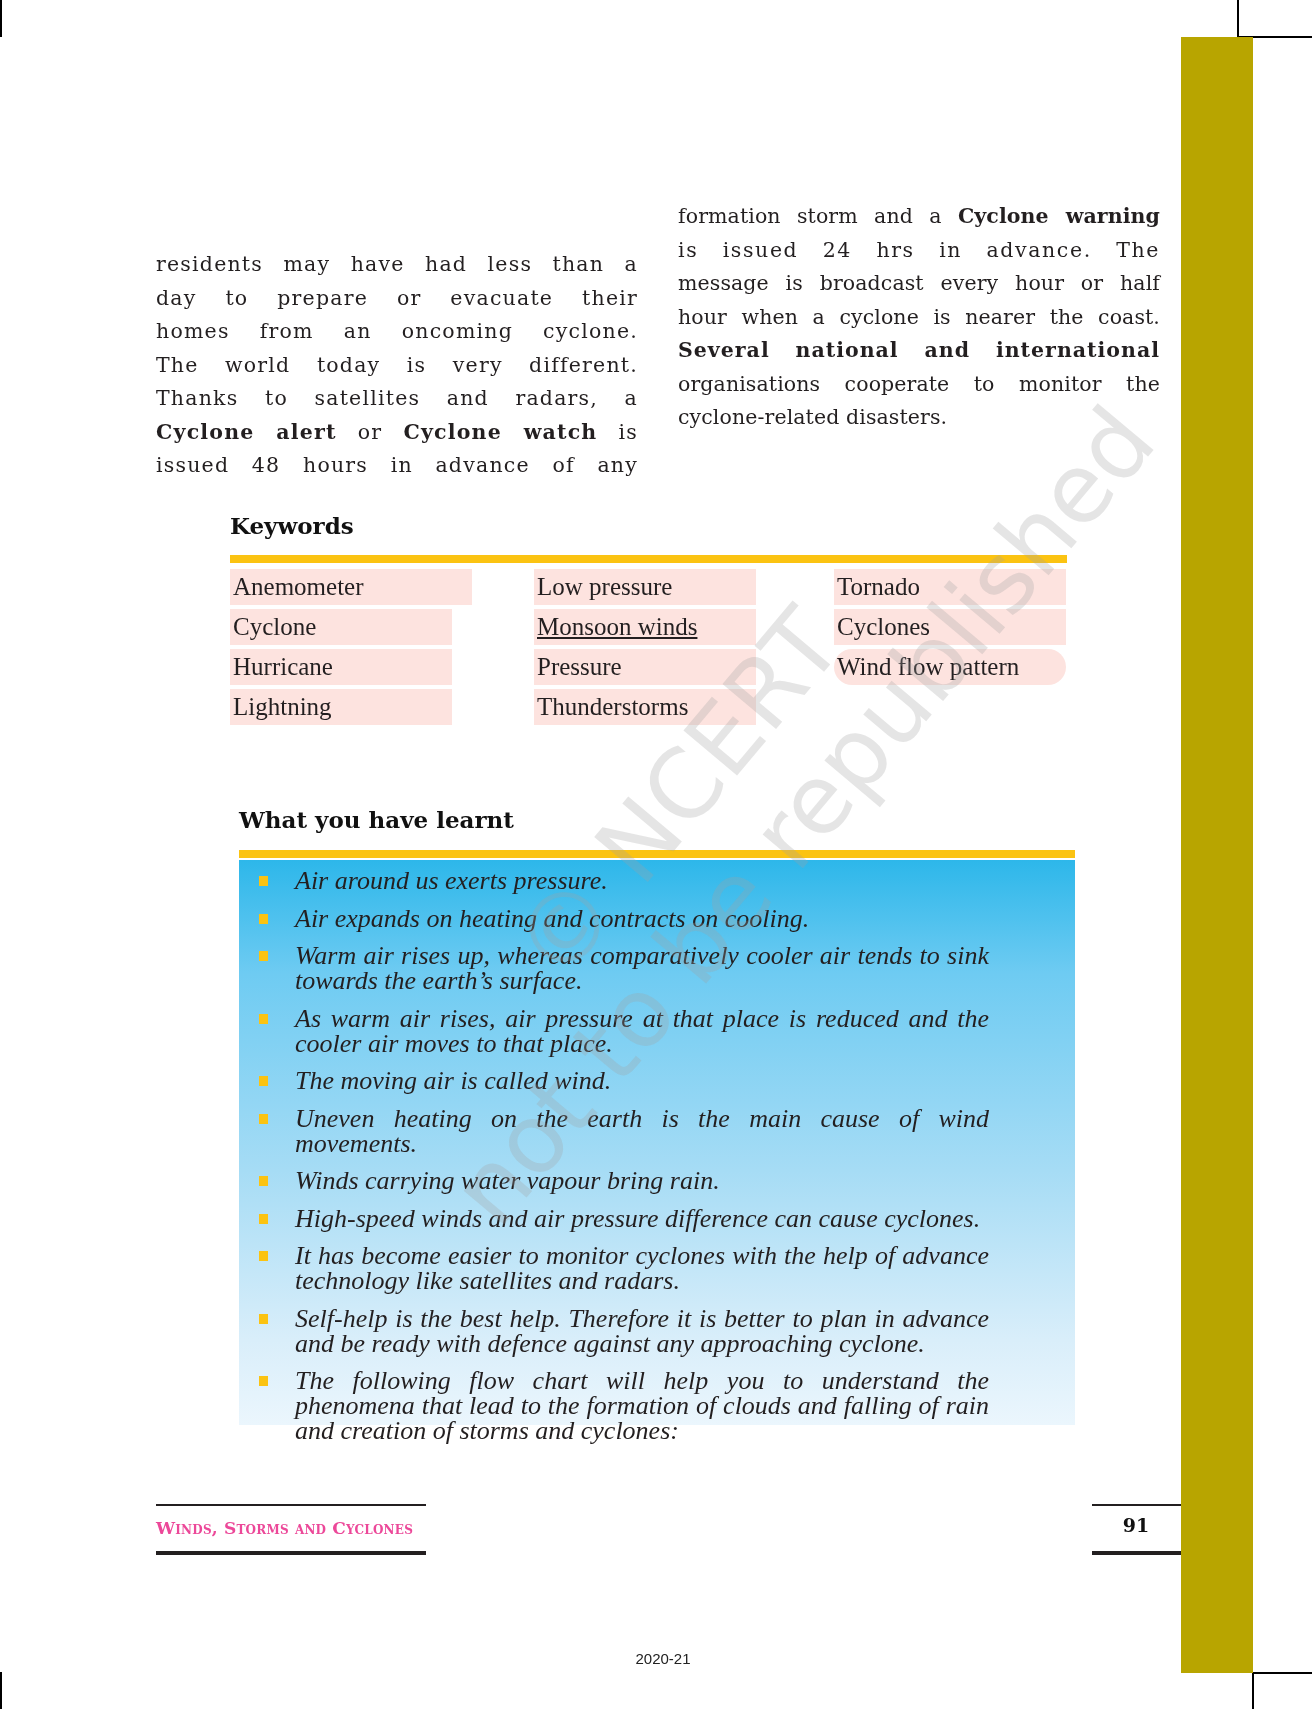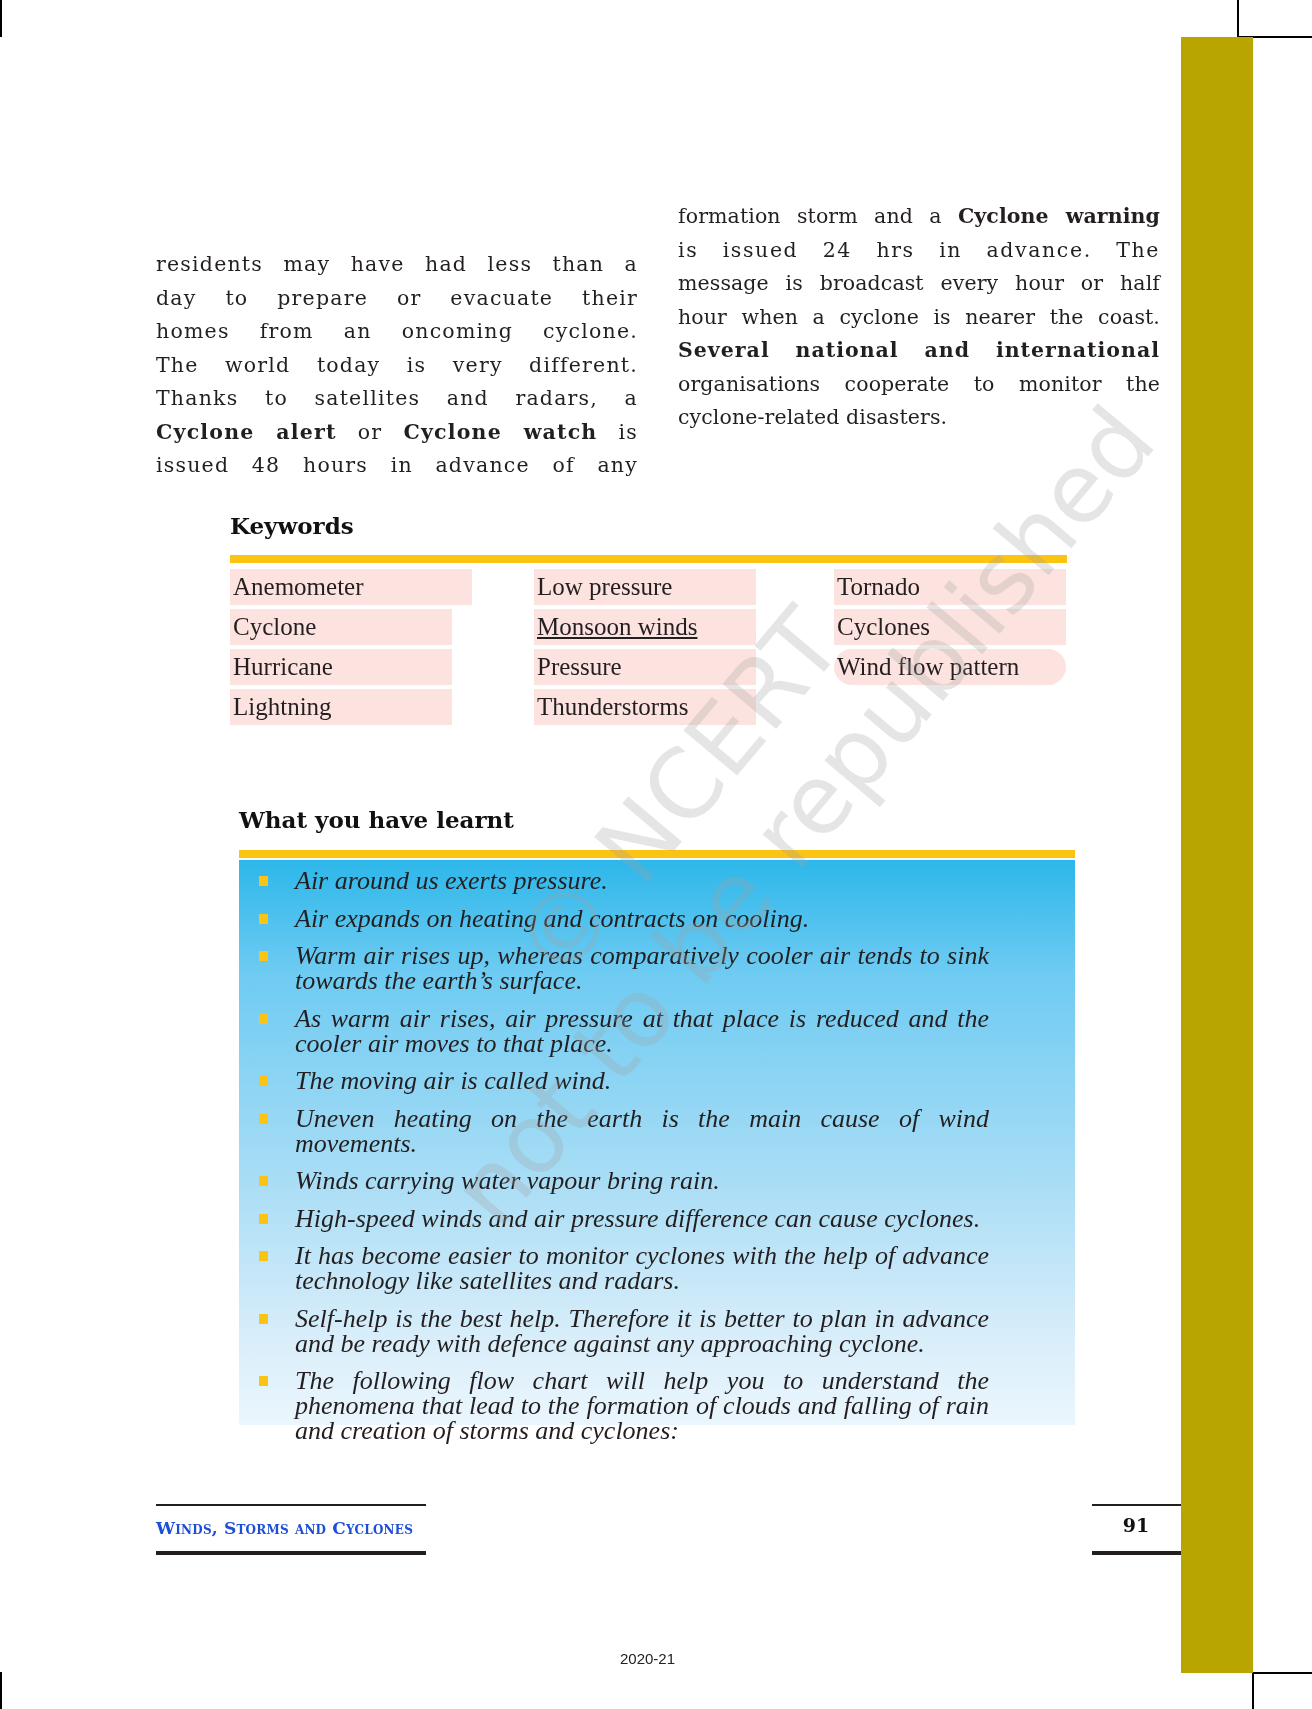--- a/index.html
+++ b/index.html
@@ -27,23 +27,23 @@
     background: linear-gradient(to bottom, #2db7ea 0%, #6ecbf2 20%, #a6dcf5 55%, #d9eefa 85%, #ebf6fd 100%); }
   .learn-list { position: absolute; left: 0; top: 0; width: 100%; list-style: none; padding: 8px 0 0 0; }
   .learn-item { position: relative; padding-left: 56px; padding-right: 86px; font-family: "Liberation Serif", serif; font-size: 26px; line-height: 25px; color: #231f20; margin-bottom: 12.5px; text-align: justify; font-style: italic; }
   .bullet { position: absolute; left: 20px; top: 8px; width: 9px; height: 10px; background: #fbc312; }
 
   .watermark { position: absolute; left: 270px; top: 720px; width: 900px; pointer-events: none;
     transform: rotate(-50deg); transform-origin: 50% 50%; font-family: "DejaVu Sans", sans-serif;
     font-size: 96px; line-height: 110px; color: rgba(160,160,160,0.28); text-align: center; white-space: nowrap; }
 
   .footer-rule { position: absolute; background: #231f20; }
-  .footer-title { position: absolute; left: 156px; top: 1518px; font-family: "DejaVu Serif", serif; font-weight: bold; font-size: 17px; color: #1d4ed8; font-variant: small-caps; letter-spacing: 0.2px; }
+  .footer-title { position: absolute; left: 156px; top: 1518px; font-family: "DejaVu Serif", serif; font-weight: bold; font-size: 17px; color: #ec4899; font-variant: small-caps; letter-spacing: 0.2px; }
   .page-num { position: absolute; left: 1092px; top: 1514px; width: 88px; text-align: center; font-family: "DejaVu Serif", serif; font-weight: bold; font-size: 19px; color: #111; }
-  .year { position: absolute; left: 620px; top: 1650px; width: 86px; text-align: left; font-family: "Liberation Sans", sans-serif; font-size: 15px; color: #222; }
+  .year { position: absolute; left: 620px; top: 1650px; width: 86px; text-align: center; font-family: "Liberation Sans", sans-serif; font-size: 15px; color: #222; }
 </style>
 </head>
 <body>
 
 <div class="crop" style="left:0;top:0;width:2px;height:37px;"></div>
 <div class="crop" style="left:1237px;top:0;width:2px;height:37px;"></div>
 <div class="crop" style="left:1237px;top:36px;width:75px;height:2px;"></div>
 <div class="crop" style="left:0;top:1672px;width:2px;height:37px;"></div>
 <div class="crop" style="left:1252px;top:1672px;width:2px;height:37px;"></div>
 <div class="crop" style="left:1252px;top:1672px;width:60px;height:2px;"></div>

